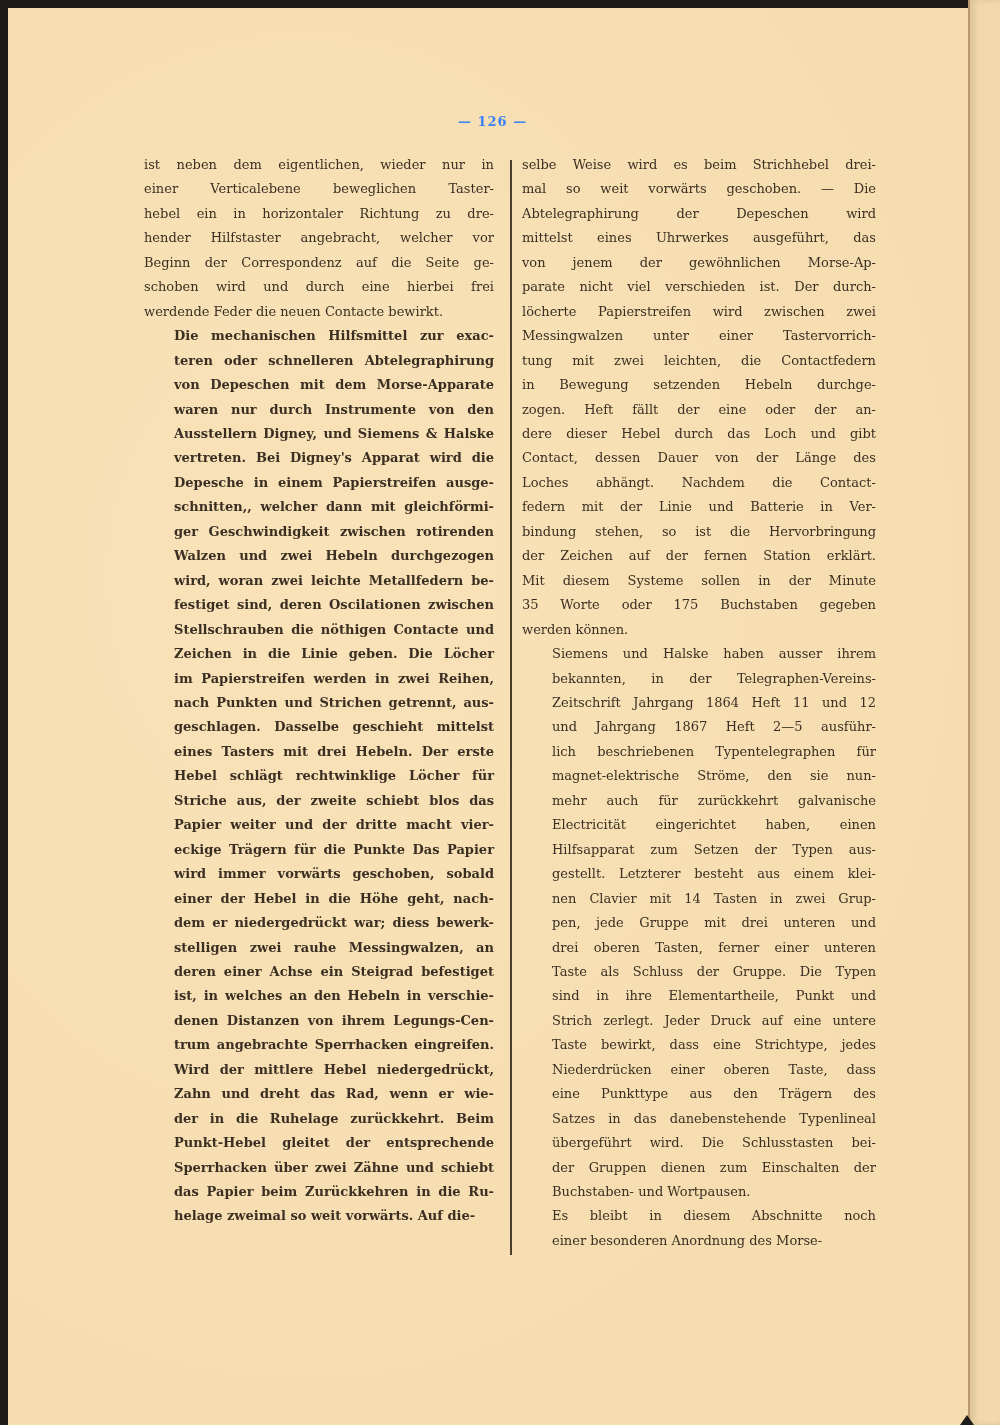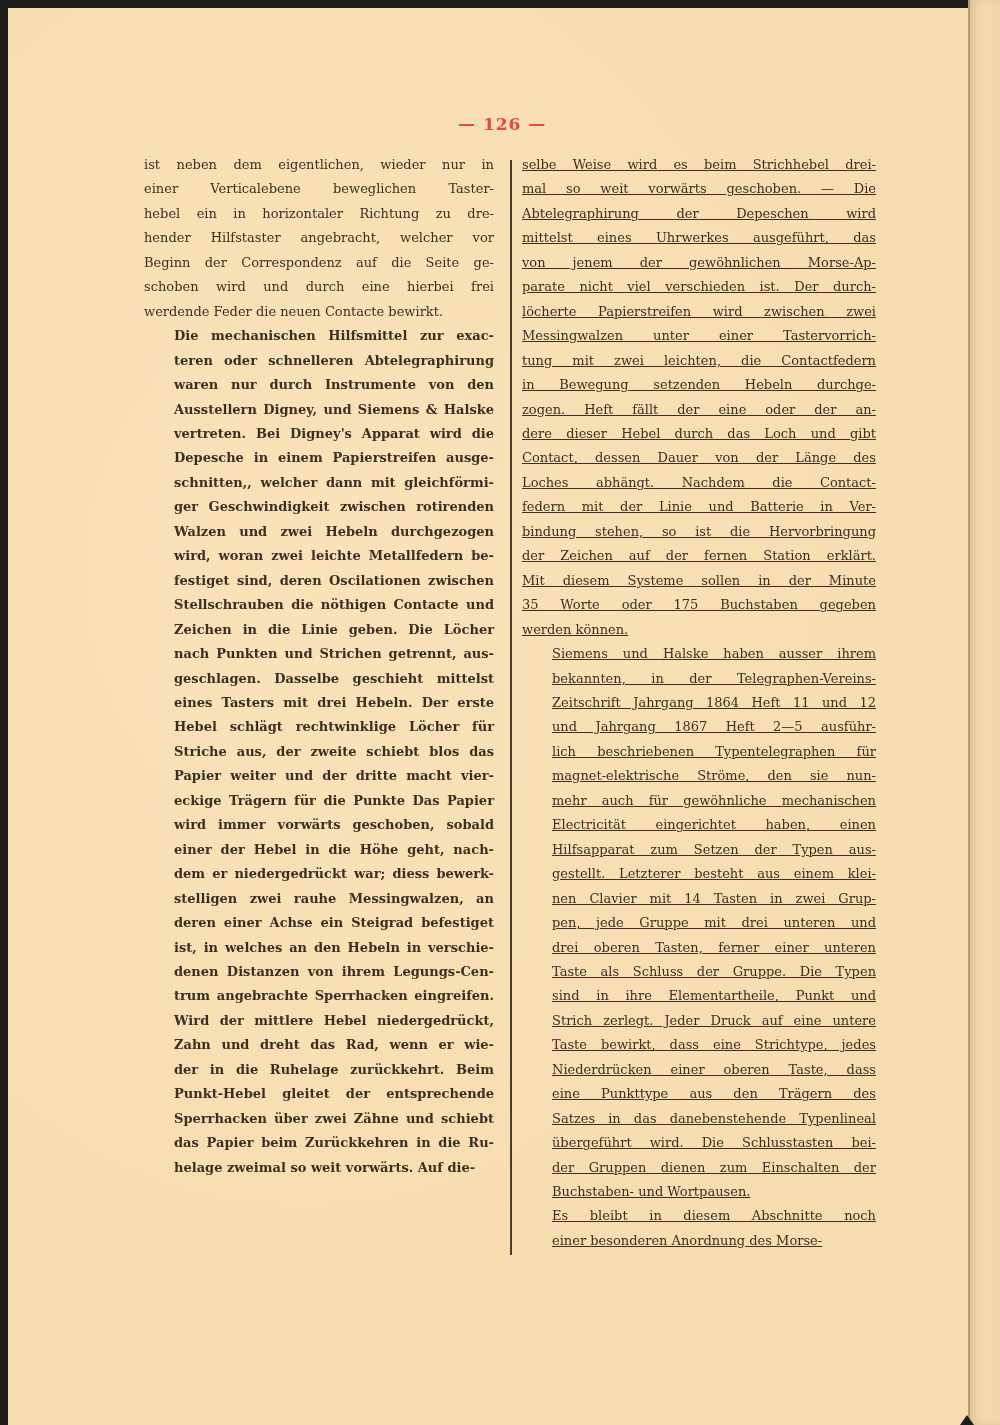--- a/index.html
+++ b/index.html
@@ -24,30 +24,30 @@
       background: #f2d9ad;
       border-left: 2px solid #b89a6c;
       box-shadow: inset 4px 0 6px rgba(120,90,50,0.18);
     }
     .corner-mark {
       position: absolute; right: 26px; bottom: 0; width: 14px; height: 10px;
       background: #1f1d1a; clip-path: polygon(50% 0, 100% 100%, 0 100%);
     }
     .page-number {
       position: absolute; left: 458px; top: 114px;
-      font-family: "DejaVu Serif", serif; font-weight: bold; font-size: 17px; color: #ef4444;
+      font-family: "DejaVu Serif", serif; font-weight: bold; font-size: 13px; color: #3b82f6;
       letter-spacing: 1px;
     }
     .column {
       position: absolute; top: 153px;
       font-size: 13px; line-height: 24.45px; color: #3a2f22;
       text-align: justify;
     }
     .col-left { left: 144px; width: 350px; }
-    .col-right { left: 522px; width: 354px; text-decoration: underline; }
+    .col-right { left: 522px; width: 354px; }
     .col-left p { margin: 0; }
     .col-right p { margin: 0; }
     .indent { text-indent: 30px; }
     .col-left .para-1 { font-weight: bold; }
     .column-rule {
       position: absolute; left: 510px; top: 160px; width: 1.5px; height: 1095px;
       background: #4a3d2c;
     }
     .line { display: block; text-align: justify; text-align-last: justify; white-space: nowrap; }
     .line.last { text-align-last: left; }
@@ -68,31 +68,33 @@
       <span class="line">einer Verticalebene beweglichen Taster-</span>
       <span class="line">hebel ein in horizontaler Richtung zu dre-</span>
       <span class="line">hender Hilfstaster angebracht, welcher vor</span>
       <span class="line">Beginn der Correspondenz auf die Seite ge-</span>
       <span class="line">schoben wird und durch eine hierbei frei</span>
       <span class="line last">werdende Feder die neuen Contacte bewirkt.</span>
     </p>
   <p class="para-1 indent">
       <span class="line">Die mechanischen Hilfsmittel zur exac-</span>
       <span class="line">teren oder schnelleren Abtelegraphirung</span>
+      <span class="line">von Depeschen mit dem Morse-Apparate</span>
       <span class="line">waren nur durch Instrumente von den</span>
       <span class="line">Ausstellern Digney, und Siemens &amp; Halske</span>
       <span class="line">vertreten. Bei Digney's Apparat wird die</span>
       <span class="line">Depesche in einem Papierstreifen ausge-</span>
       <span class="line">schnitten,, welcher dann mit gleichförmi-</span>
       <span class="line">ger Geschwindigkeit zwischen rotirenden</span>
       <span class="line">Walzen und zwei Hebeln durchgezogen</span>
       <span class="line">wird, woran zwei leichte Metallfedern be-</span>
       <span class="line">festiget sind, deren Oscilationen zwischen</span>
       <span class="line">Stellschrauben die nöthigen Contacte und</span>
       <span class="line">Zeichen in die Linie geben. Die Löcher</span>
+      <span class="line">im Papierstreifen werden in zwei Reihen,</span>
       <span class="line">nach Punkten und Strichen getrennt, aus-</span>
       <span class="line">geschlagen. Dasselbe geschieht mittelst</span>
       <span class="line">eines Tasters mit drei Hebeln. Der erste</span>
       <span class="line">Hebel schlägt rechtwinklige Löcher für</span>
       <span class="line">Striche aus, der zweite schiebt blos das</span>
       <span class="line">Papier weiter und der dritte macht vier-</span>
       <span class="line">eckige Trägern für die Punkte Das Papier</span>
       <span class="line">wird immer vorwärts geschoben, sobald</span>
       <span class="line">einer der Hebel in die Höhe geht, nach-</span>
       <span class="line">dem er niedergedrückt war; diess bewerk-</span>
@@ -136,21 +138,21 @@
       <span class="line">35 Worte oder 175 Buchstaben gegeben</span>
       <span class="line last">werden können.</span>
     </p>
   <p class="para-1 indent">
       <span class="line">Siemens und Halske haben ausser ihrem</span>
       <span class="line">bekannten, in der Telegraphen-Vereins-</span>
       <span class="line">Zeitschrift Jahrgang 1864 Heft 11 und 12</span>
       <span class="line">und Jahrgang 1867 Heft 2—5 ausführ-</span>
       <span class="line">lich beschriebenen Typentelegraphen für</span>
       <span class="line">magnet-elektrische Ströme, den sie nun-</span>
-      <span class="line">mehr auch für gewöhnliche mechanischen</span>
+      <span class="line">mehr auch für zurückkehrt galvanische</span>
       <span class="line">Electricität eingerichtet haben, einen</span>
       <span class="line">Hilfsapparat zum Setzen der Typen aus-</span>
       <span class="line">gestellt. Letzterer besteht aus einem klei-</span>
       <span class="line">nen Clavier mit 14 Tasten in zwei Grup-</span>
       <span class="line">pen, jede Gruppe mit drei unteren und</span>
       <span class="line">drei oberen Tasten, ferner einer unteren</span>
       <span class="line">Taste als Schluss der Gruppe. Die Typen</span>
       <span class="line">sind in ihre Elementartheile, Punkt und</span>
       <span class="line">Strich zerlegt. Jeder Druck auf eine untere</span>
       <span class="line">Taste bewirkt, dass eine Strichtype, jedes</span>

